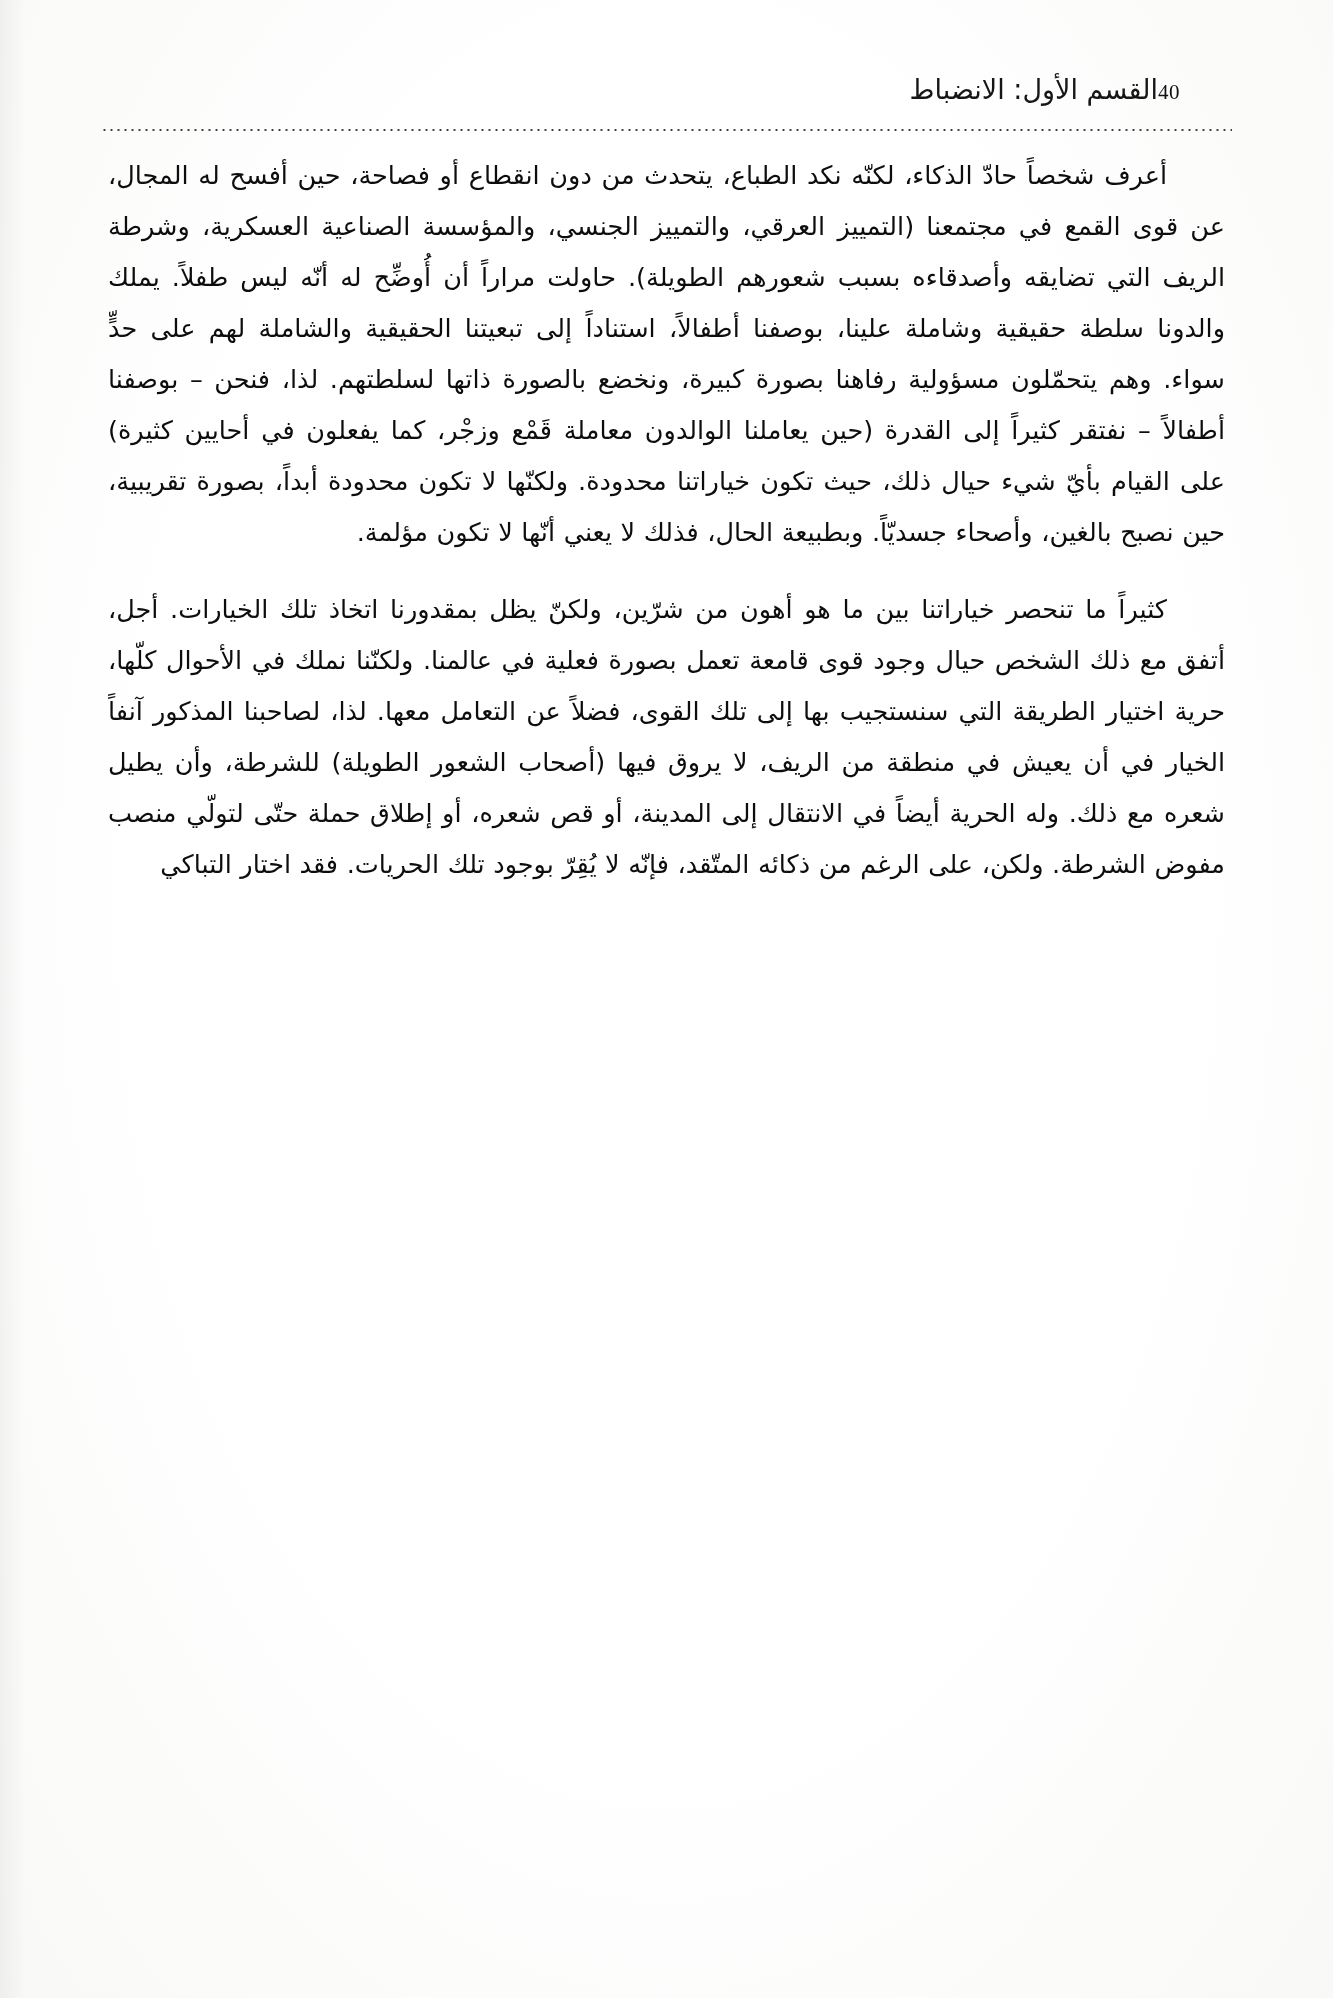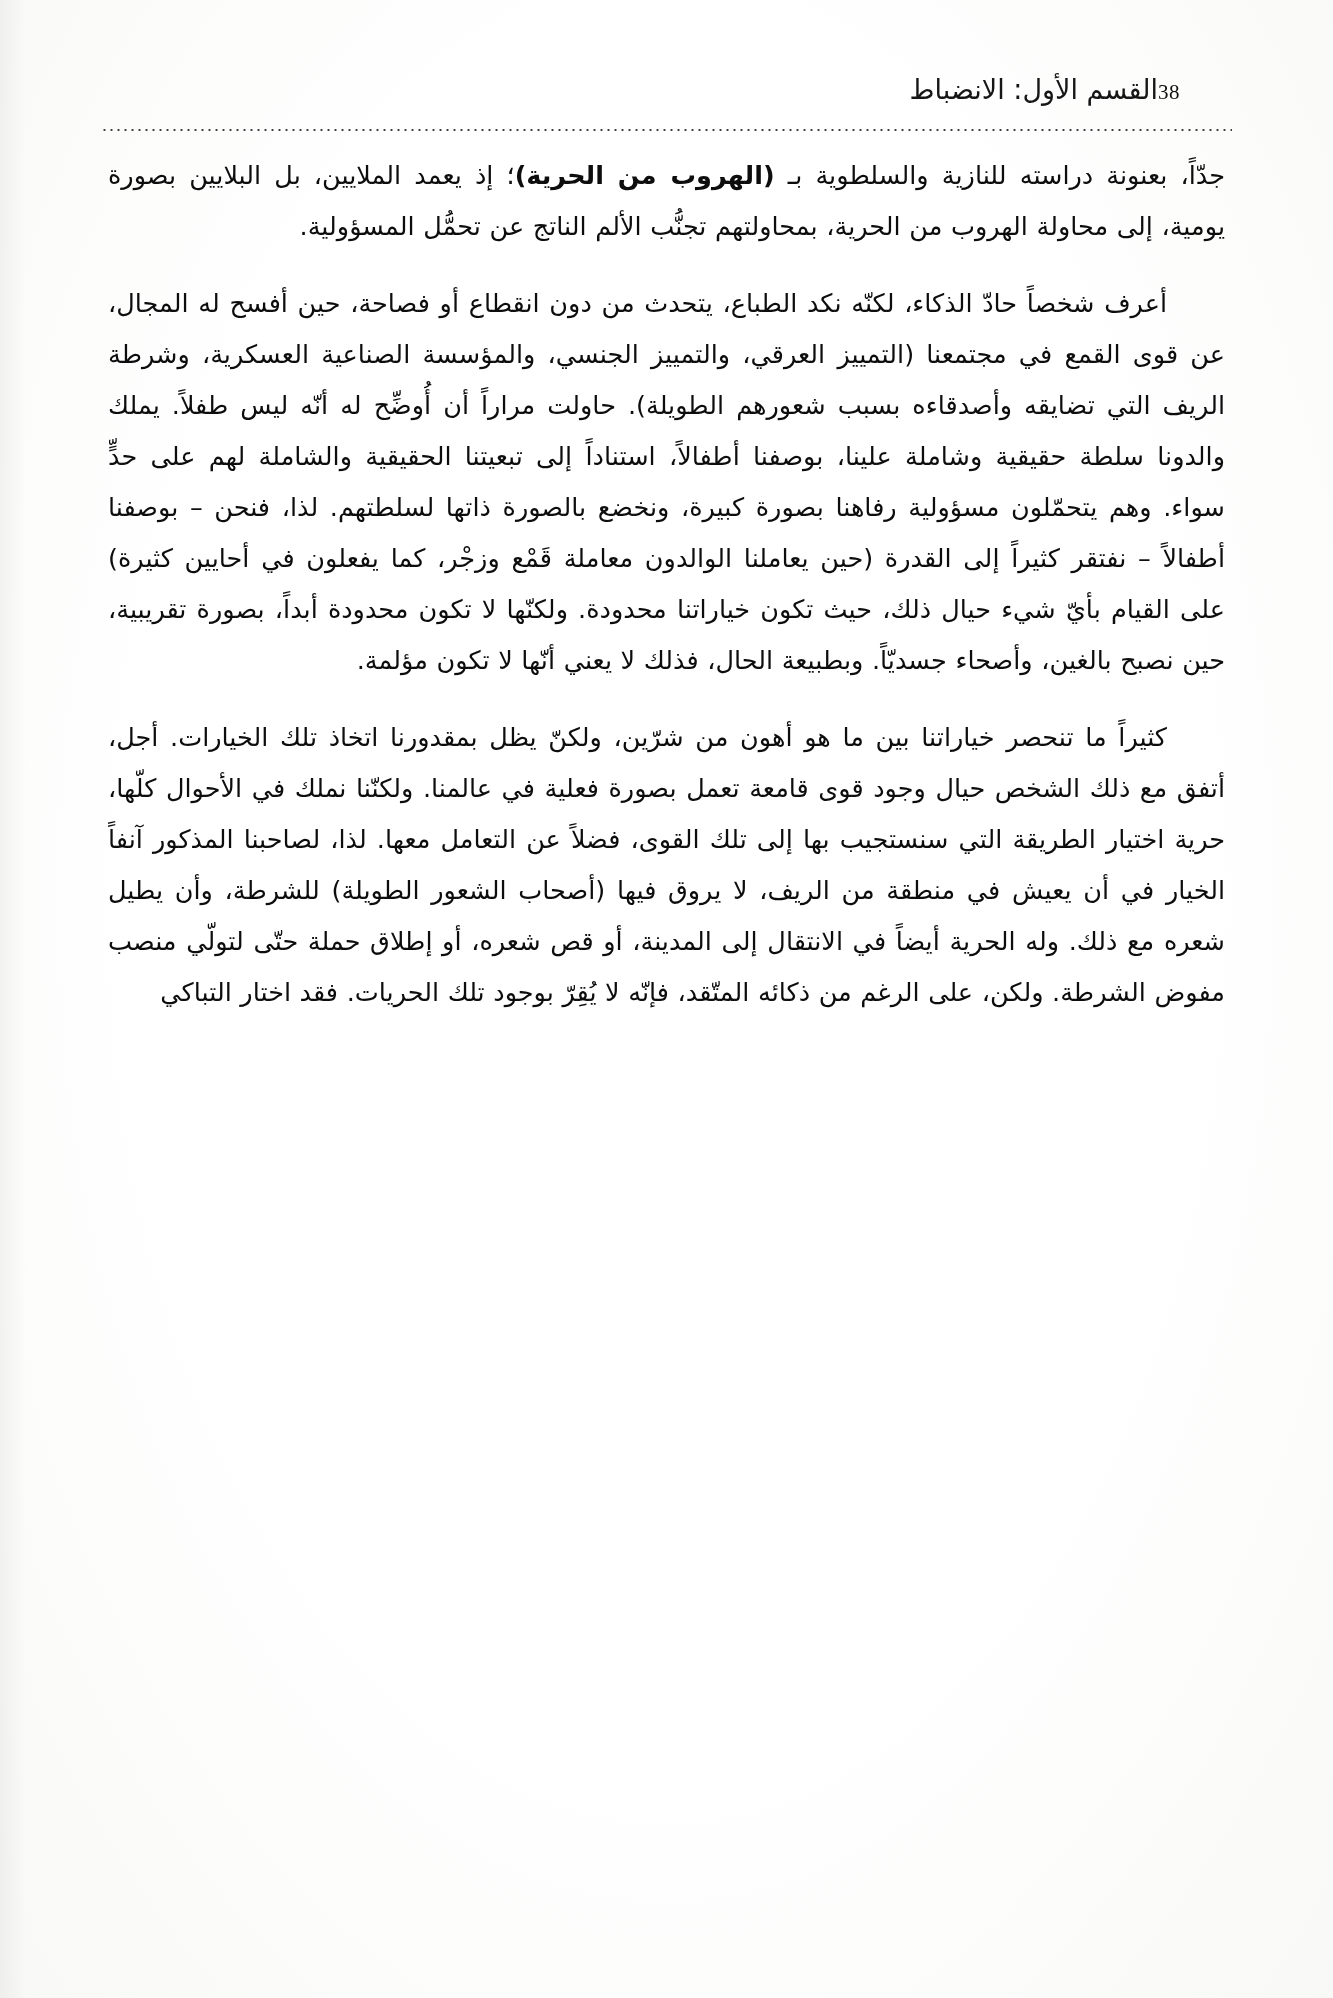--- a/index.html
+++ b/index.html
@@ -130,29 +130,28 @@
 </head>
 <body>
 
 <div id="page">
 
   <div class="scan-edge"></div>
 
   <div class="content">
 
     <div class="header-row">
-      <span class="header-folio">38</span>
+      <span class="header-folio">40</span>
       <span class="header-title">القسم الأول: الانضباط</span>
     </div>
 
     <div class="rule-dotted"></div>
 
     <div class="body-block">
 
-      <p class="para"><span>جدّاً، بعنونة دراسته للنازية والسلطوية بـ </span><b class="bold-term">(الهروب من الحرية)</b><span>؛ إذ يعمد الملايين، بل البلايين بصورة يومية، إلى محاولة الهروب من الحرية، بمحاولتهم تجنُّب الألم الناتج عن تحمُّل المسؤولية.</span></p>
 
       <p class="para"><span class="indent-lead"></span><span>أعرف شخصاً حادّ الذكاء، لكنّه نكد الطباع، يتحدث من دون انقطاع أو فصاحة، حين أفسح له المجال، عن قوى القمع في مجتمعنا (التمييز العرقي، والتمييز الجنسي، والمؤسسة الصناعية العسكرية، وشرطة الريف التي تضايقه وأصدقاءه بسبب شعورهم الطويلة). حاولت مراراً أن أُوضِّح له أنّه ليس طفلاً. يملك والدونا سلطة حقيقية وشاملة علينا، بوصفنا أطفالاً، استناداً إلى تبعيتنا الحقيقية والشاملة لهم على حدٍّ سواء. وهم يتحمّلون مسؤولية رفاهنا بصورة كبيرة، ونخضع بالصورة ذاتها لسلطتهم. لذا، فنحن – بوصفنا أطفالاً – نفتقر كثيراً إلى القدرة (حين يعاملنا الوالدون معاملة قَمْع وزجْر، كما يفعلون في أحايين كثيرة) على القيام بأيّ شيء حيال ذلك، حيث تكون خياراتنا محدودة. ولكنّها لا تكون محدودة أبداً، بصورة تقريبية، حين نصبح بالغين، وأصحاء جسديّاً. وبطبيعة الحال، فذلك لا يعني أنّها لا تكون مؤلمة.</span></p>
 
       <p class="para"><span class="indent-lead"></span><span>كثيراً ما تنحصر خياراتنا بين ما هو أهون من شرّين، ولكنّ يظل بمقدورنا اتخاذ تلك الخيارات. أجل، أتفق مع ذلك الشخص حيال وجود قوى قامعة تعمل بصورة فعلية في عالمنا. ولكنّنا نملك في الأحوال كلّها، حرية اختيار الطريقة التي سنستجيب بها إلى تلك القوى، فضلاً عن التعامل معها. لذا، لصاحبنا المذكور آنفاً الخيار في أن يعيش في منطقة من الريف، لا يروق فيها (أصحاب الشعور الطويلة) للشرطة، وأن يطيل شعره مع ذلك. وله الحرية أيضاً في الانتقال إلى المدينة، أو قص شعره، أو إطلاق حملة حتّى لتولّي منصب مفوض الشرطة. ولكن، على الرغم من ذكائه المتّقد، فإنّه لا يُقِرّ بوجود تلك الحريات. فقد اختار التباكي</span></p>
 
     </div>
 
   </div>
 </div>
 

